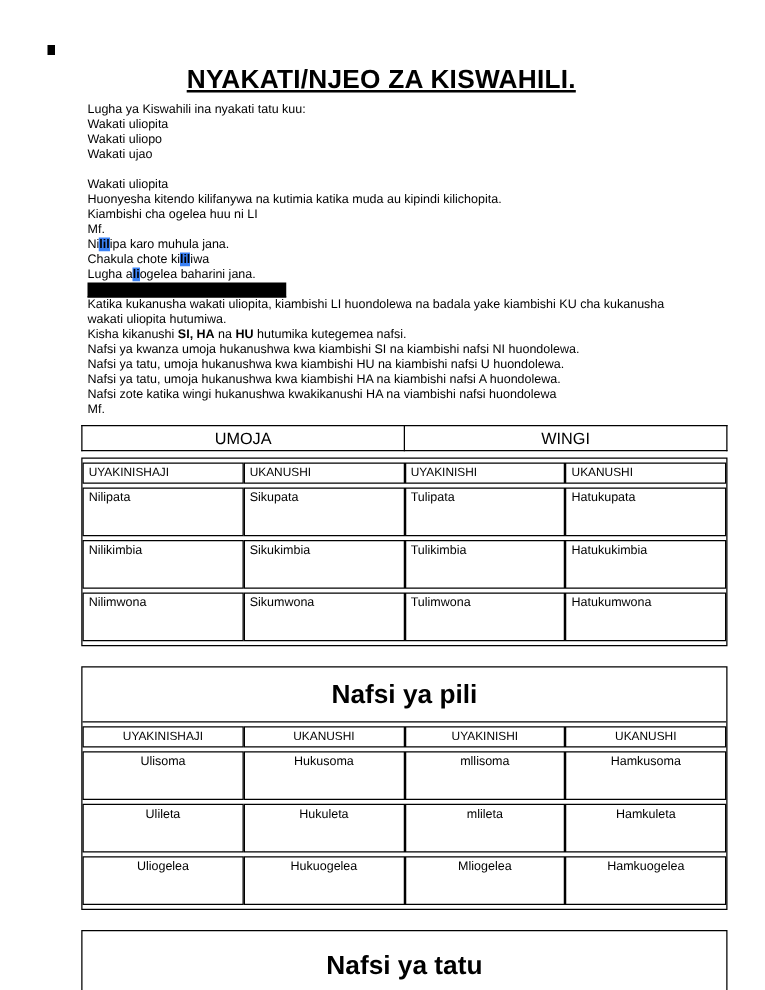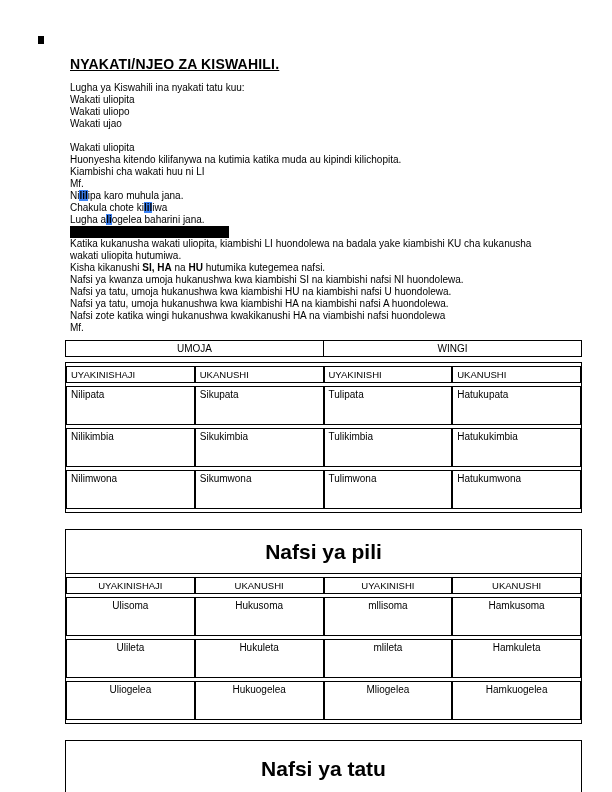--- a/index.html
+++ b/index.html
@@ -13,43 +13,43 @@
     font-family:"Liberation Sans", sans-serif;
     overflow:hidden;
     padding-top:58px;
   }
   .stray-mark {
     position:absolute; left:38px; top:36px;
     width:6px; height:8px; background:#000;
   }
   .text-col { margin:0 72px 0 70px; font-size:10px; line-height:12px; }
   .doc-title {
-    text-align:left;
-    font-size:14px;
+    text-align:center;
+    font-size:21px;
     font-weight:700;
     text-decoration:underline;
     margin-bottom:12px;
     letter-spacing:0.2px;
   }
   .line { white-space:pre-wrap; }
   .blank { height:12px; }
   .b { font-weight:700; }
   .redact { background:#3b82f6; color:#000;font-weight:bold; }
   .blackout {
     background:#000; color:#000;
     font-weight:700;
     border-bottom:1px solid #000;
     padding:0 1px;
   }
   .tables-col { margin-left:65px; width:517px; }
   .num-table {
     width:100%;
     border-collapse:collapse;
     margin-top:6px;
-    font-size:10px;
+    font-size:13px;
   }
   .num-table td {
     border:1px solid #000;
     text-align:center;
     padding:2px 0;
     width:50%;
   }
   .section { border:1px solid #000; margin-top:5px; background:#fff; }
   .section + .section, .sec-gap { margin-top:16px;text-align:center; }
   .section-title {
@@ -84,21 +84,21 @@
     <h1 class="doc-title">NYAKATI/NJEO ZA KISWAHILI.</h1>
 
     <div class="line">Lugha ya Kiswahili ina nyakati tatu kuu:</div>
     <div class="line">Wakati uliopita</div>
     <div class="line">Wakati uliopo</div>
     <div class="line">Wakati ujao</div>
     <div class="blank"></div>
 
     <div class="line">Wakati uliopita</div>
     <div class="line">Huonyesha kitendo kilifanywa na kutimia katika muda au kipindi kilichopita.</div>
-    <div class="line">Kiambishi cha wakati huu ni LI</div>
+    <div class="line">Kiambishi cha ogelea huu ni LI</div>
     <div class="line">Mf.</div>
 
     <div class="line"><span>Ni</span><span class="redact">lil</span><span>ipa karo muhula jana.</span></div>
     <div class="line"><span>Chakula chote ki</span><span class="redact">lil</span><span>iwa</span></div>
     <div class="line"><span>Lugha a</span><span class="redact">li</span><span>ogelea baharini jana.</span></div>
 
     <div class="line"><span class="blackout">Kukanusha kwa kutegemea nafsi</span></div>
     <div class="line">Katika kukanusha wakati uliopita, kiambishi LI huondolewa na badala yake kiambishi KU cha kukanusha</div>
     <div class="line">wakati uliopita hutumiwa.</div>
 

